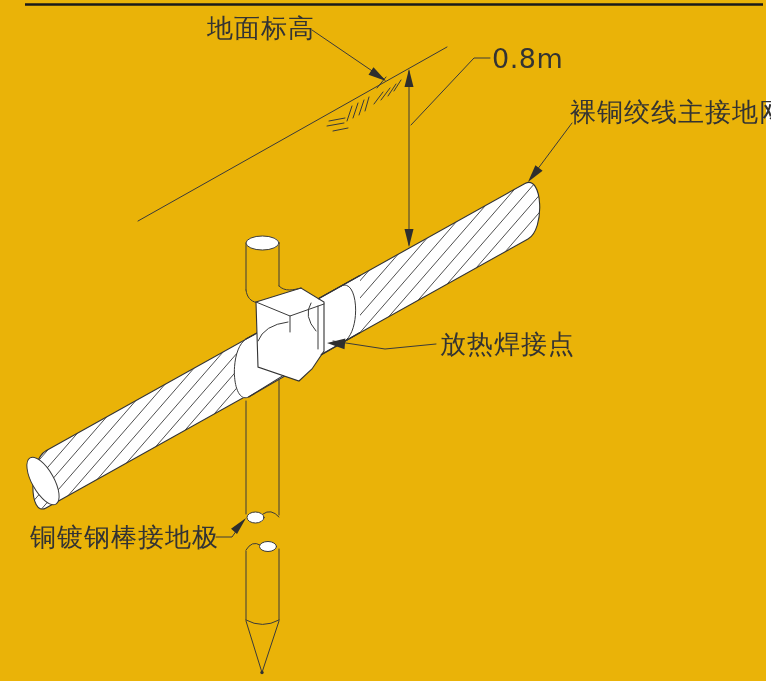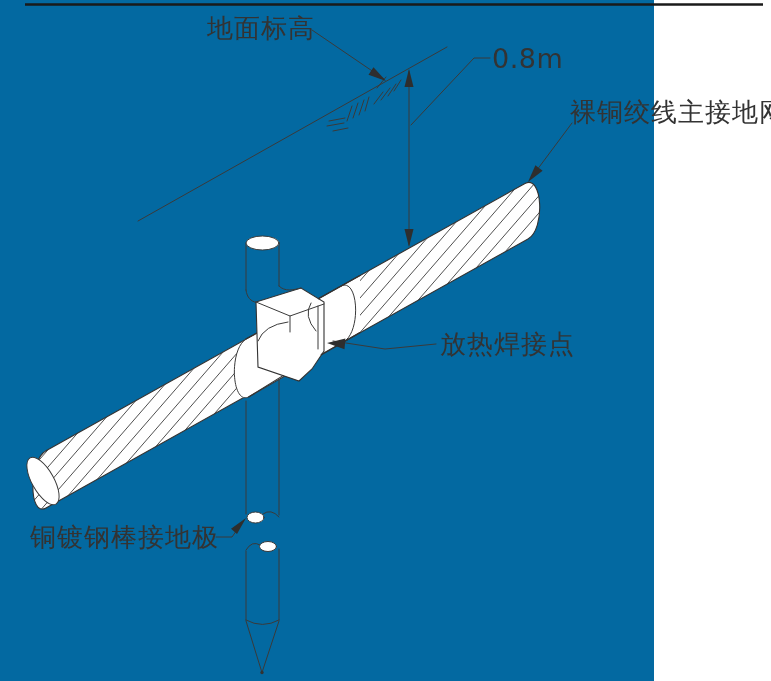--- a/index.html
+++ b/index.html
@@ -1,16 +1,16 @@
 <!DOCTYPE html>
 <html><head>
 <meta charset="utf-8">
 <style>
   html,body{margin:0;padding:0;background:#ffffff;width:771px;height:681px;overflow:hidden;}
-  .stage{position:relative;width:654px;height:681px;background:#0369a1;
+  .stage{position:relative;width:766px;height:681px;background:#eab308;
          font-family:"DejaVu Sans","Liberation Sans",sans-serif;}
   svg{display:block}
   .ln{stroke:#333;stroke-width:1.1;fill:none;stroke-linecap:round;}
   .lnthin{stroke:#3a3a3a;stroke-width:1;fill:none;stroke-linecap:round;}
   .wfill{fill:#ffffff;}
   .solid{fill:#2e2e2e;stroke:none;}
   .hatch line{stroke:#3c3c3c;stroke-width:0.9;}
   text{fill:#333;font-family:"DejaVu Sans","Liberation Sans",sans-serif;}
   .cjk{font-size:26px;letter-spacing:1px;}
   .dim{font-size:27px;letter-spacing:0.5px;}

